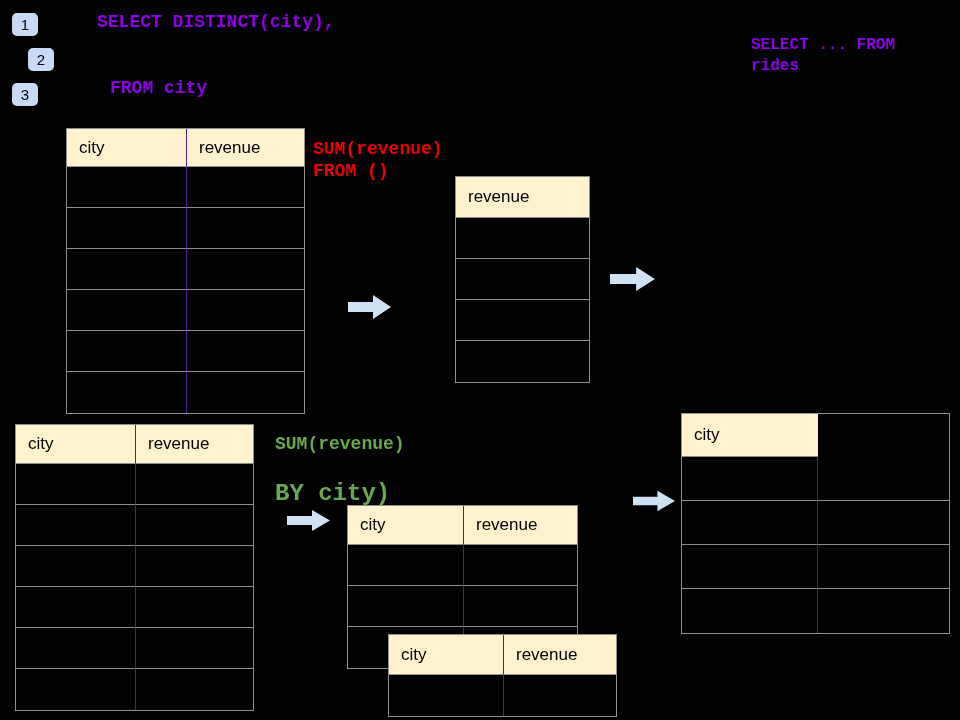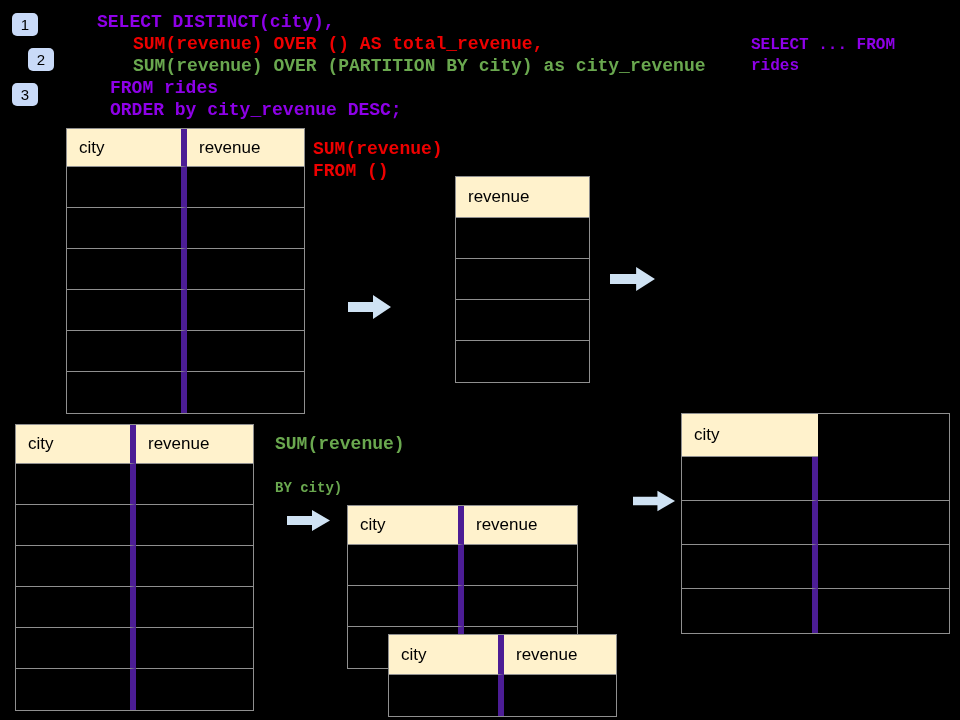--- a/index.html
+++ b/index.html
@@ -5,51 +5,48 @@
   html,body{margin:0;padding:0;background:#000;}
   #canvas{position:relative;width:960px;height:720px;background:#000000;overflow:hidden;
           font-family:"Liberation Sans",sans-serif;}
   .code{position:absolute;font-family:"Liberation Mono","DejaVu Sans Mono",monospace;
         font-weight:bold;white-space:pre;line-height:1.15;}
   .badge{position:absolute;width:26px;height:23px;background:#c9daf8;border-radius:5px;
          color:#000;font-size:15px;display:flex;align-items:center;justify-content:center;}
   .tbl{position:absolute;border:1px solid #8f8f8f;background:#000;display:flex;
        flex-direction:column;box-sizing:border-box;}
   .tr{display:flex;flex:none;}
-  .th,.td{box-sizing:border-box;border-right:6px solid #4c1d95;border-bottom:1px solid #8f8f8f;}
+  .th,.td{box-sizing:border-box;border-right:1px solid #4c1d95;border-bottom:1px solid #8f8f8f;}
   .th{background:#fff2cc;color:#000;font-size:17px;display:flex;align-items:center;
       padding-left:12px;overflow:hidden;}
   .td{background:#000;}
   .tr > .th:last-child, .tr > .td:last-child{border-right:none;}
   .tbl > .tr:last-child > .td{border-bottom:none;}
   .arrow{position:absolute;}
 </style>
 </head>
 <body>
 
 <div id="canvas">
 
   <div class="badge" style="left:12px;top:13px;">1</div>
   <div class="badge" style="left:28px;top:48px;">2</div>
   <div class="badge" style="left:12px;top:83px;">3</div>
 
   <div class="code" style="left:97px;top:12px;font-size:18px;color:#8e00e8;">SELECT DISTINCT(city),</div>
-  <div class="code" style="left:133px;top:34px;font-size:18px;color:#ee0000;">SUM(revenue) OVER () AS total_revenue,</div>
-  <div class="code" style="left:133px;top:56px;font-size:18px;color:#6aa84f;">SUM(revenue) OVER (PARTITION BY city) as city_revenue</div>
-  <div class="code" style="left:110px;top:78px;font-size:18px;color:#8e00e8;">FROM rides</div>
-  <div class="code" style="left:110px;top:100px;font-size:18px;color:#8e00e8;">ORDER by city_revenue DESC;</div>
+  <div class="code" style="left:110px;top:78px;font-size:18px;color:#8e00e8;">FROM city</div>
 
   <div class="code" style="left:751px;top:36px;font-size:16px;color:#8e00e8;">SELECT ... FROM</div>
   <div class="code" style="left:751px;top:57px;font-size:16px;color:#8e00e8;">rides</div>
 
   <div class="code" style="left:313px;top:139px;font-size:18px;color:#ee0000;">SUM(revenue)</div>
   <div class="code" style="left:313px;top:161px;font-size:18px;color:#ee0000;">FROM ()</div>
 
   <div class="code" style="left:275px;top:434px;font-size:18px;color:#6aa84f;">SUM(revenue)</div>
-  <div class="code" style="left:275px;top:480px;font-size:14px;color:#6aa84f;">BY city)</div>
+  <div class="code" style="left:275px;top:480px;font-size:24px;color:#6aa84f;">BY city)</div>
 
   <div class="tbl" style="left:66px;top:128px;width:239px;">
     <div class="tr" style="height:38px;">
       <div class="th" style="width:120px;">city</div>
       <div class="th" style="flex:1;">revenue</div>
     </div>
     <div class="tr" style="height:41px;">
         <div class="td" style="width:120px;"></div>
         <div class="td" style="flex:1;"></div>
       </div>

